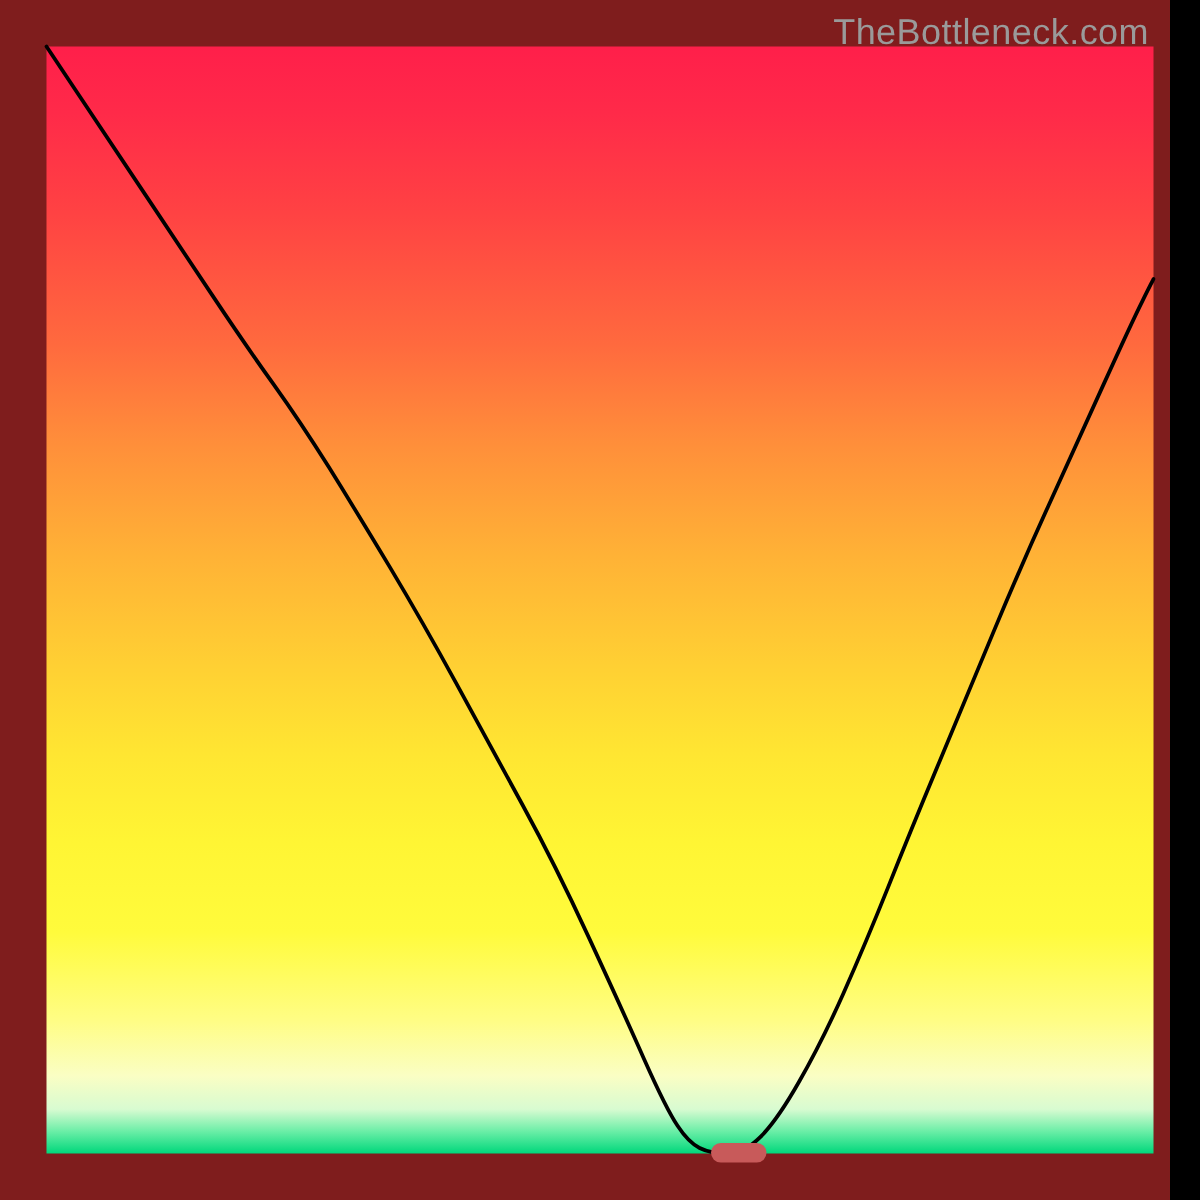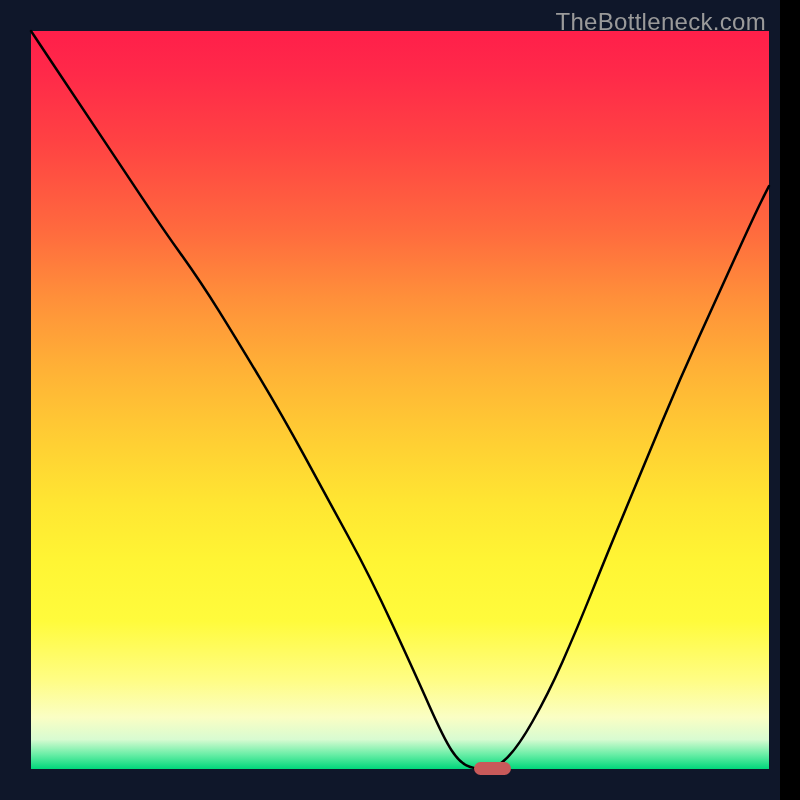--- a/index.html
+++ b/index.html
@@ -7,21 +7,21 @@
     padding: 0;
     width: 800px;
     height: 800px;
     background: #000;
     overflow: hidden;
   }
   .frame {
     position: relative;
     width: 780px;
     height: 800px;
-    background: #0f172a;
+    background: #7f1d1d;
   }
   .plot-area {
     position: absolute;
     left: 31px;
     top: 31px;
     width: 738px;
     height: 738px;
     
     background: linear-gradient(
       to bottom,

